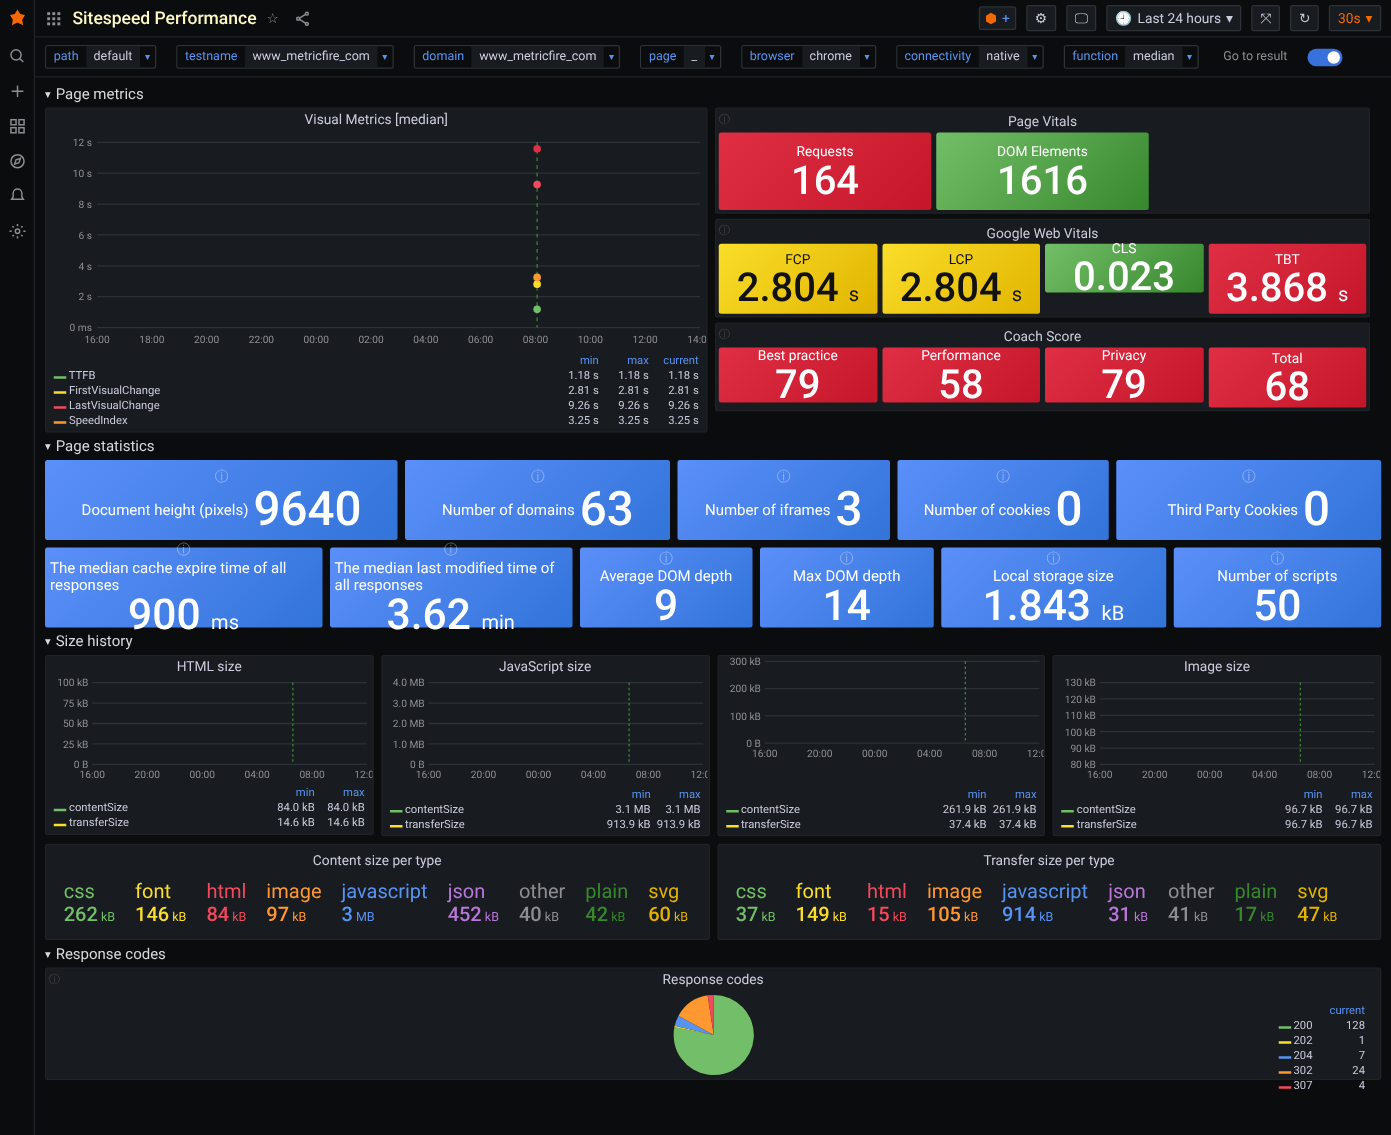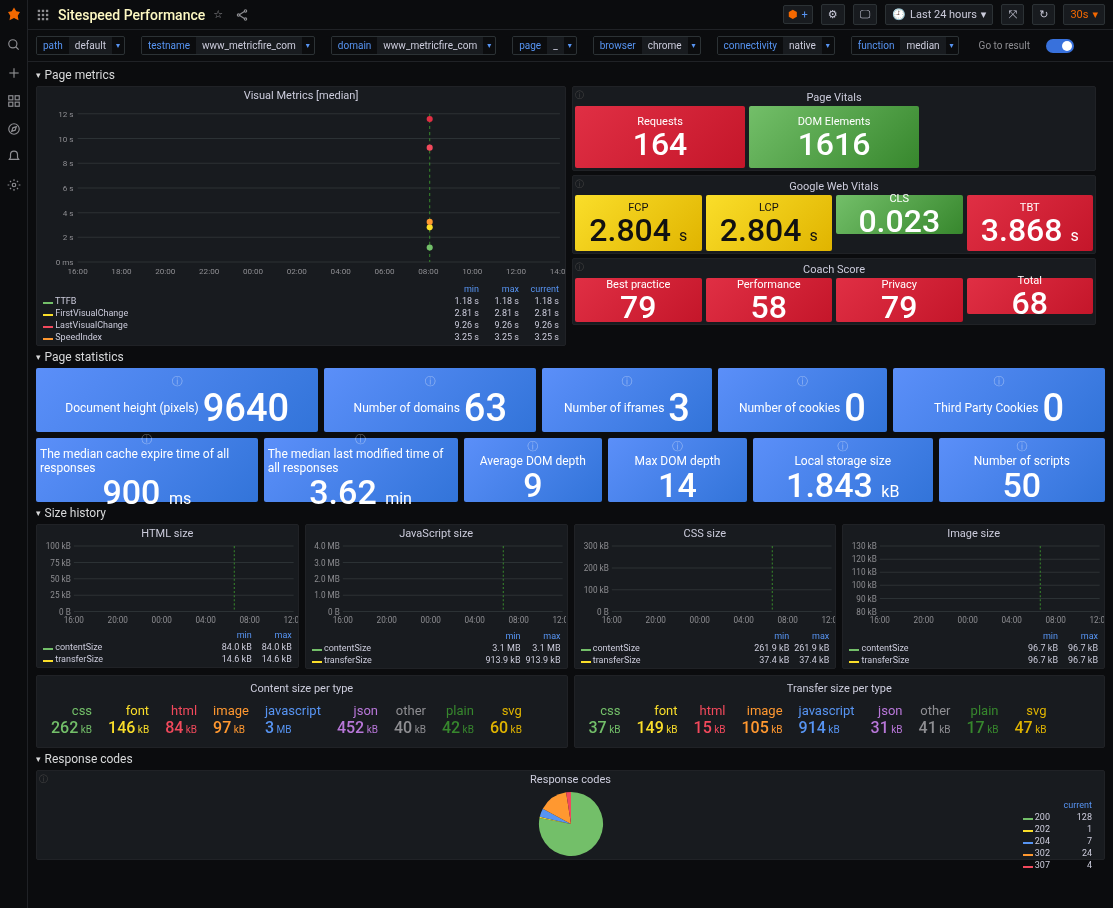--- a/index.html
+++ b/index.html
@@ -45,21 +45,21 @@
 .stat .v .u { font-size:16px; font-weight:400; }
 .stat.red { background:linear-gradient(135deg,#e02f44 0%,#c4162a 100%); color:#fff; }
 .stat.yellow { background:linear-gradient(135deg,#fade2a 0%,#e0b400 100%); color:#111; }
 .stat.green { background:linear-gradient(135deg,#73bf69 0%,#37872d 100%); color:#fff; }
 .stat.blue { background:linear-gradient(135deg,#5b8ff9 0%,#3274d9 100%); color:#fff; }
 .stat.blue .l{font-size:12px;}
 .sizes { display:grid; grid-template-columns:repeat(4,1fr); gap:6px; }
 .typepanel { background:#181b1f; border:1px solid #202226; border-radius:2px; padding:4px; }
 .types { display:flex; gap:16px; padding:6px 10px; }
 .tc { display:flex; flex-direction:column; }
-.tc .tn { font-size:13px;text-align:right; }
+.tc .tn { font-size:16px; }
 .tc .tv { font-size:16px; font-weight:500; }
 .tc .tu { font-size:10px; font-weight:400;}
 .piewrap { display:flex; align-items:center; justify-content:center; position:relative;}
 .pielegend { position:absolute; right:10px; top:10px; font-size:9px;}
 .pielegend table td.r{text-align:right; width:40px;}
 svg { display:block;}
 .axis-text { fill:#8e8e92; font-size:8px; }
 .gridline { stroke:#2c3235; stroke-width:1; }
 </style>
 </head>
@@ -321,21 +321,21 @@
                 <div class="v">79</div>
               </div>
               <div class="stat red" style="height:44px">
                 <div class="l">Performance</div>
                 <div class="v">58</div>
               </div>
               <div class="stat red" style="height:44px">
                 <div class="l">Privacy</div>
                 <div class="v">79</div>
               </div>
-              <div class="stat red" style="height:36px">
+              <div class="stat red" style="height:48px">
                 <div class="l">Total</div>
                 <div class="v">68</div>
               </div>
             </div>
         </div>
       </div>
     </div>
 
     <div class="rowhdr">
         <span class="car">▾</span>
@@ -501,21 +501,20 @@
                 <tr>
                   <td><span class="ldash" style="background:#fade2a"></span> transferSize</td>
                   <td class="r">913.9 kB</td>
                   <td class="r">913.9 kB</td>
                 </tr>
               </tbody>
             </table>
           </div>
         </div>
         <div class="panel" style="height:145px">
-          <div class="ptitle">CSS size</div>
           <div class="plot">
             <svg viewBox="0 0 255 80">
               <line class="gridline" x1="36" x2="251" y1="68" y2="68"></line>
               <text class="axis-text" x="33" y="71" text-anchor="end">0 B</text>
               <line class="gridline" x1="36" x2="251" y1="46.66666666666667" y2="46.66666666666667"></line>
               <text class="axis-text" x="33" y="49.66666666666667" text-anchor="end">100 kB</text>
               <line class="gridline" x1="36" x2="251" y1="25.333333333333336" y2="25.333333333333336"></line>
               <text class="axis-text" x="33" y="28.333333333333336" text-anchor="end">200 kB</text>
               <line class="gridline" x1="36" x2="251" y1="4" y2="4"></line>
               <text class="axis-text" x="33" y="7" text-anchor="end">300 kB</text>

